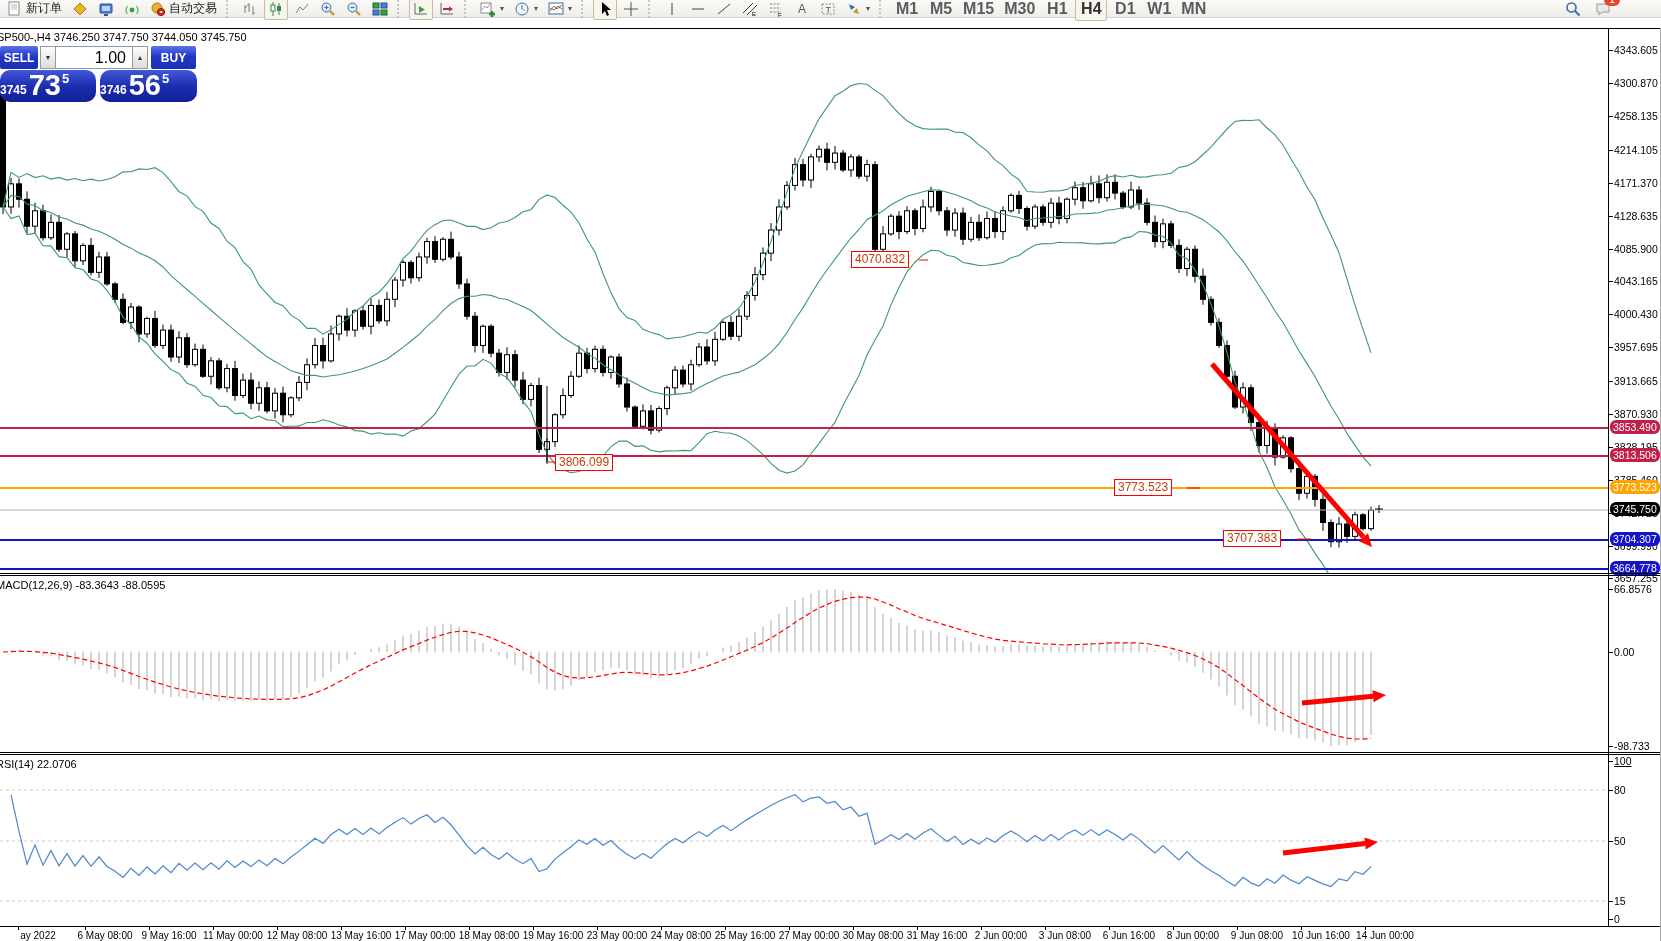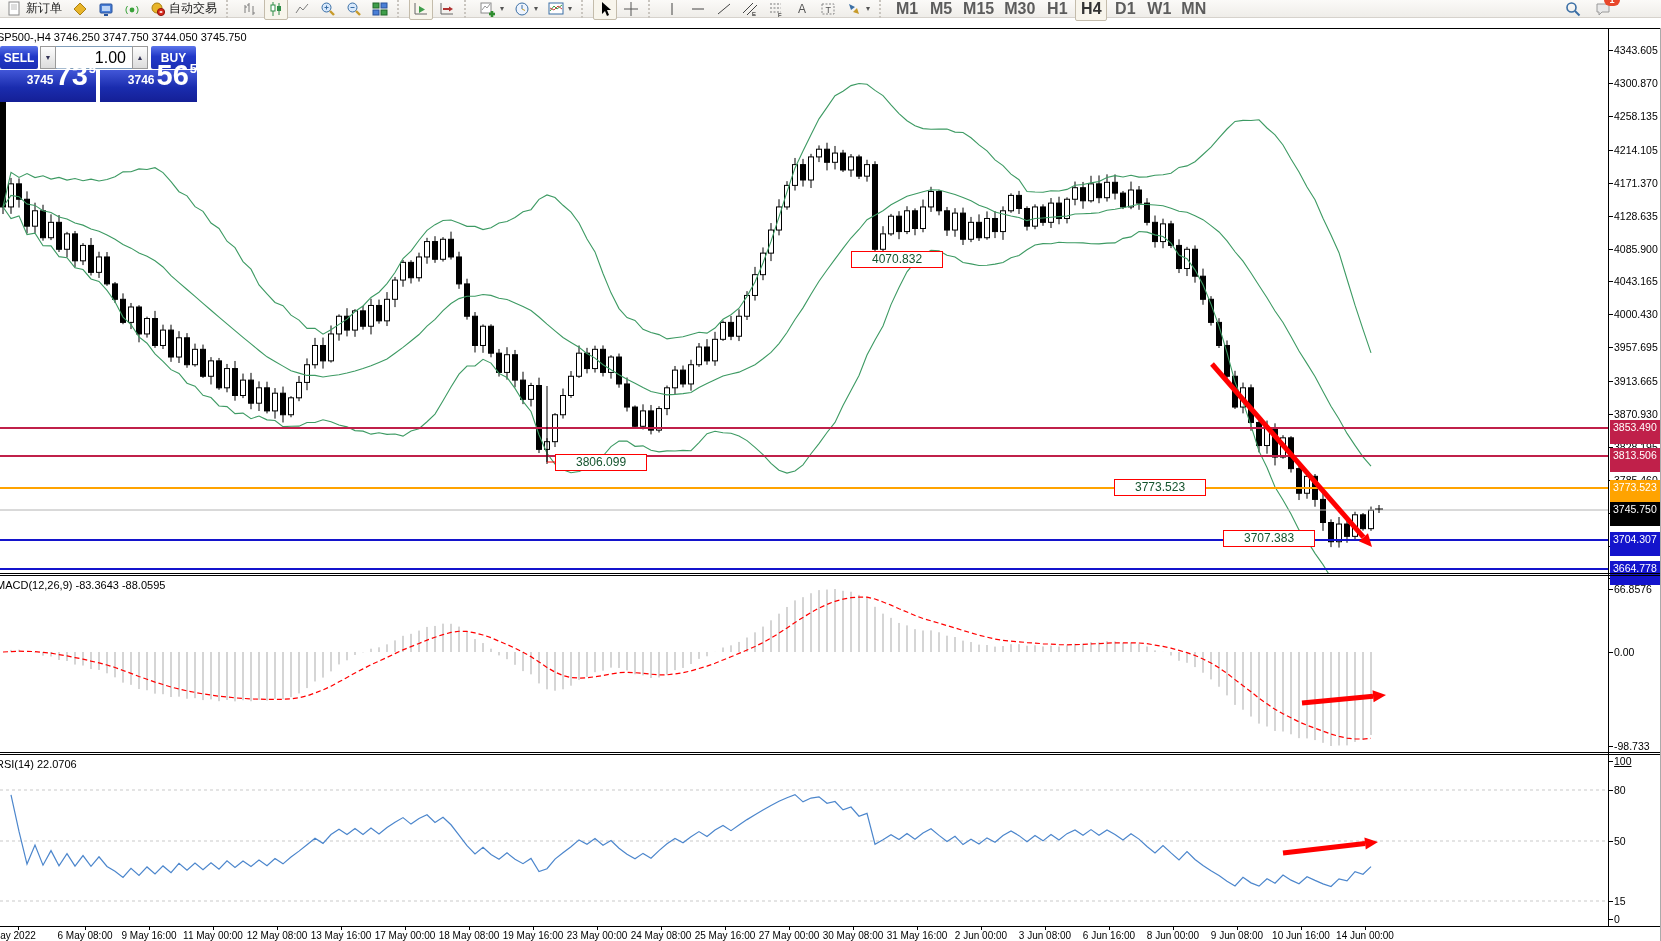--- a/index.html
+++ b/index.html
@@ -19,37 +19,37 @@
   
   .chart-window{position:absolute;left:0;top:28px;width:1661px;height:913px;background:#fff;}
   .frame-line{position:absolute;background:#000;z-index:20;}
   svg.pane{position:absolute;left:0;z-index:5;}
   .ohlc-header{position:absolute;left:-3px;top:3px;font-size:11px;color:#000;z-index:15;white-space:nowrap;}
   .ind-label{position:absolute;left:-4px;font-size:11px;color:#000;z-index:15;white-space:nowrap;}
   
   .price-axis{position:absolute;left:1608px;top:0;width:53px;height:898px;background:#fff;border-left:1px solid #000;z-index:10;}
   .ytick{position:absolute;left:5px;font-size:10.5px;color:#000;white-space:nowrap;}
   .ytick-mark{position:absolute;left:0;width:4px;height:1px;background:#000;}
-  .ybadge{position:absolute;left:1px;color:#fff;font-size:10.5px;padding:1px 3px 11px 3px;white-space:nowrap;z-index:12;}
+  .ybadge{position:absolute;left:1px;color:#fff;font-size:10.5px;padding:1px 3px 1px 3px;white-space:nowrap;z-index:12;border-radius:6px;}
   
   .time-axis{position:absolute;left:0;top:898px;width:1661px;height:15px;background:#fff;border-top:1px solid #000;z-index:10;}
-  .xtick{position:absolute;top:3px;font-size:10px;color:#000;white-space:nowrap;transform:translateX(-50%);}
+  .xtick{position:absolute;top:3px;font-size:10px;color:#000;white-space:nowrap;transform:translateX(-50%);margin-left:20px;}
   .xtick-mark{position:absolute;top:0;width:1px;height:3px;background:#000;}
   
-  .anno{position:absolute;border:1px solid #ff0000;background:#fff;color:#14532d;font-size:12px;line-height:15px;padding:0 20px;z-index:18;white-space:nowrap;}
+  .anno{position:absolute;border:1px solid #ff0000;background:#fff;color:#c2410c;font-size:12px;line-height:15px;padding:0 3px;z-index:18;white-space:nowrap;}
   
   .trade-panel{position:absolute;left:0;top:18px;width:197px;z-index:30;font-family:"Liberation Sans",sans-serif;}
   .tp-row1{display:flex;height:23px;}
   .btn-trade{color:#fff;font-size:12px;font-weight:bold;display:flex;align-items:center;justify-content:center;background:linear-gradient(#5a74ea,#2138c8 45%,#1b2fb4);border-radius:2px;}
   .btn-sell{width:38px;}
   .btn-buy{width:45px;margin-left:3px;}
   .spin{width:16px;background:linear-gradient(#fdfdfd,#dcdcdc);border:1px solid #9a9a9a;display:flex;align-items:center;justify-content:center;font-size:7px;color:#335;box-sizing:border-box;}
   .vol-input{width:76px;border:1px solid #7f9db9;border-left:none;border-right:none;font-size:16px;text-align:right;padding:0 6px 0 0;box-sizing:border-box;font-family:"Liberation Sans",sans-serif;}
   .tp-row2{display:flex;margin-top:1px;height:32px;}
-  .price-box{color:#fff;background:linear-gradient(#4257d8,#1a2cae 55%,#141f96);display:flex;align-items:flex-end;justify-content:flex-end;border-radius:0;padding-bottom:12px;}
+  .price-box{color:#fff;background:linear-gradient(#4257d8,#1a2cae 55%,#141f96);display:flex;align-items:flex-end;justify-content:flex-start;border-radius:10px;padding-bottom:2px;}
   .pb-sell{width:96px;}
   .pb-buy{width:97px;margin-left:4px;}
   .pb-small{font-size:12px;font-weight:bold;margin:0 2px 3px 0;}
   .pb-big{font-size:29px;font-weight:bold;line-height:29px;}
   .pb-sup{font-size:13px;font-weight:bold;margin:0 0 14px 1px;}
 </style>
 </head>
 <body>
 
 <div class="toolbar">

